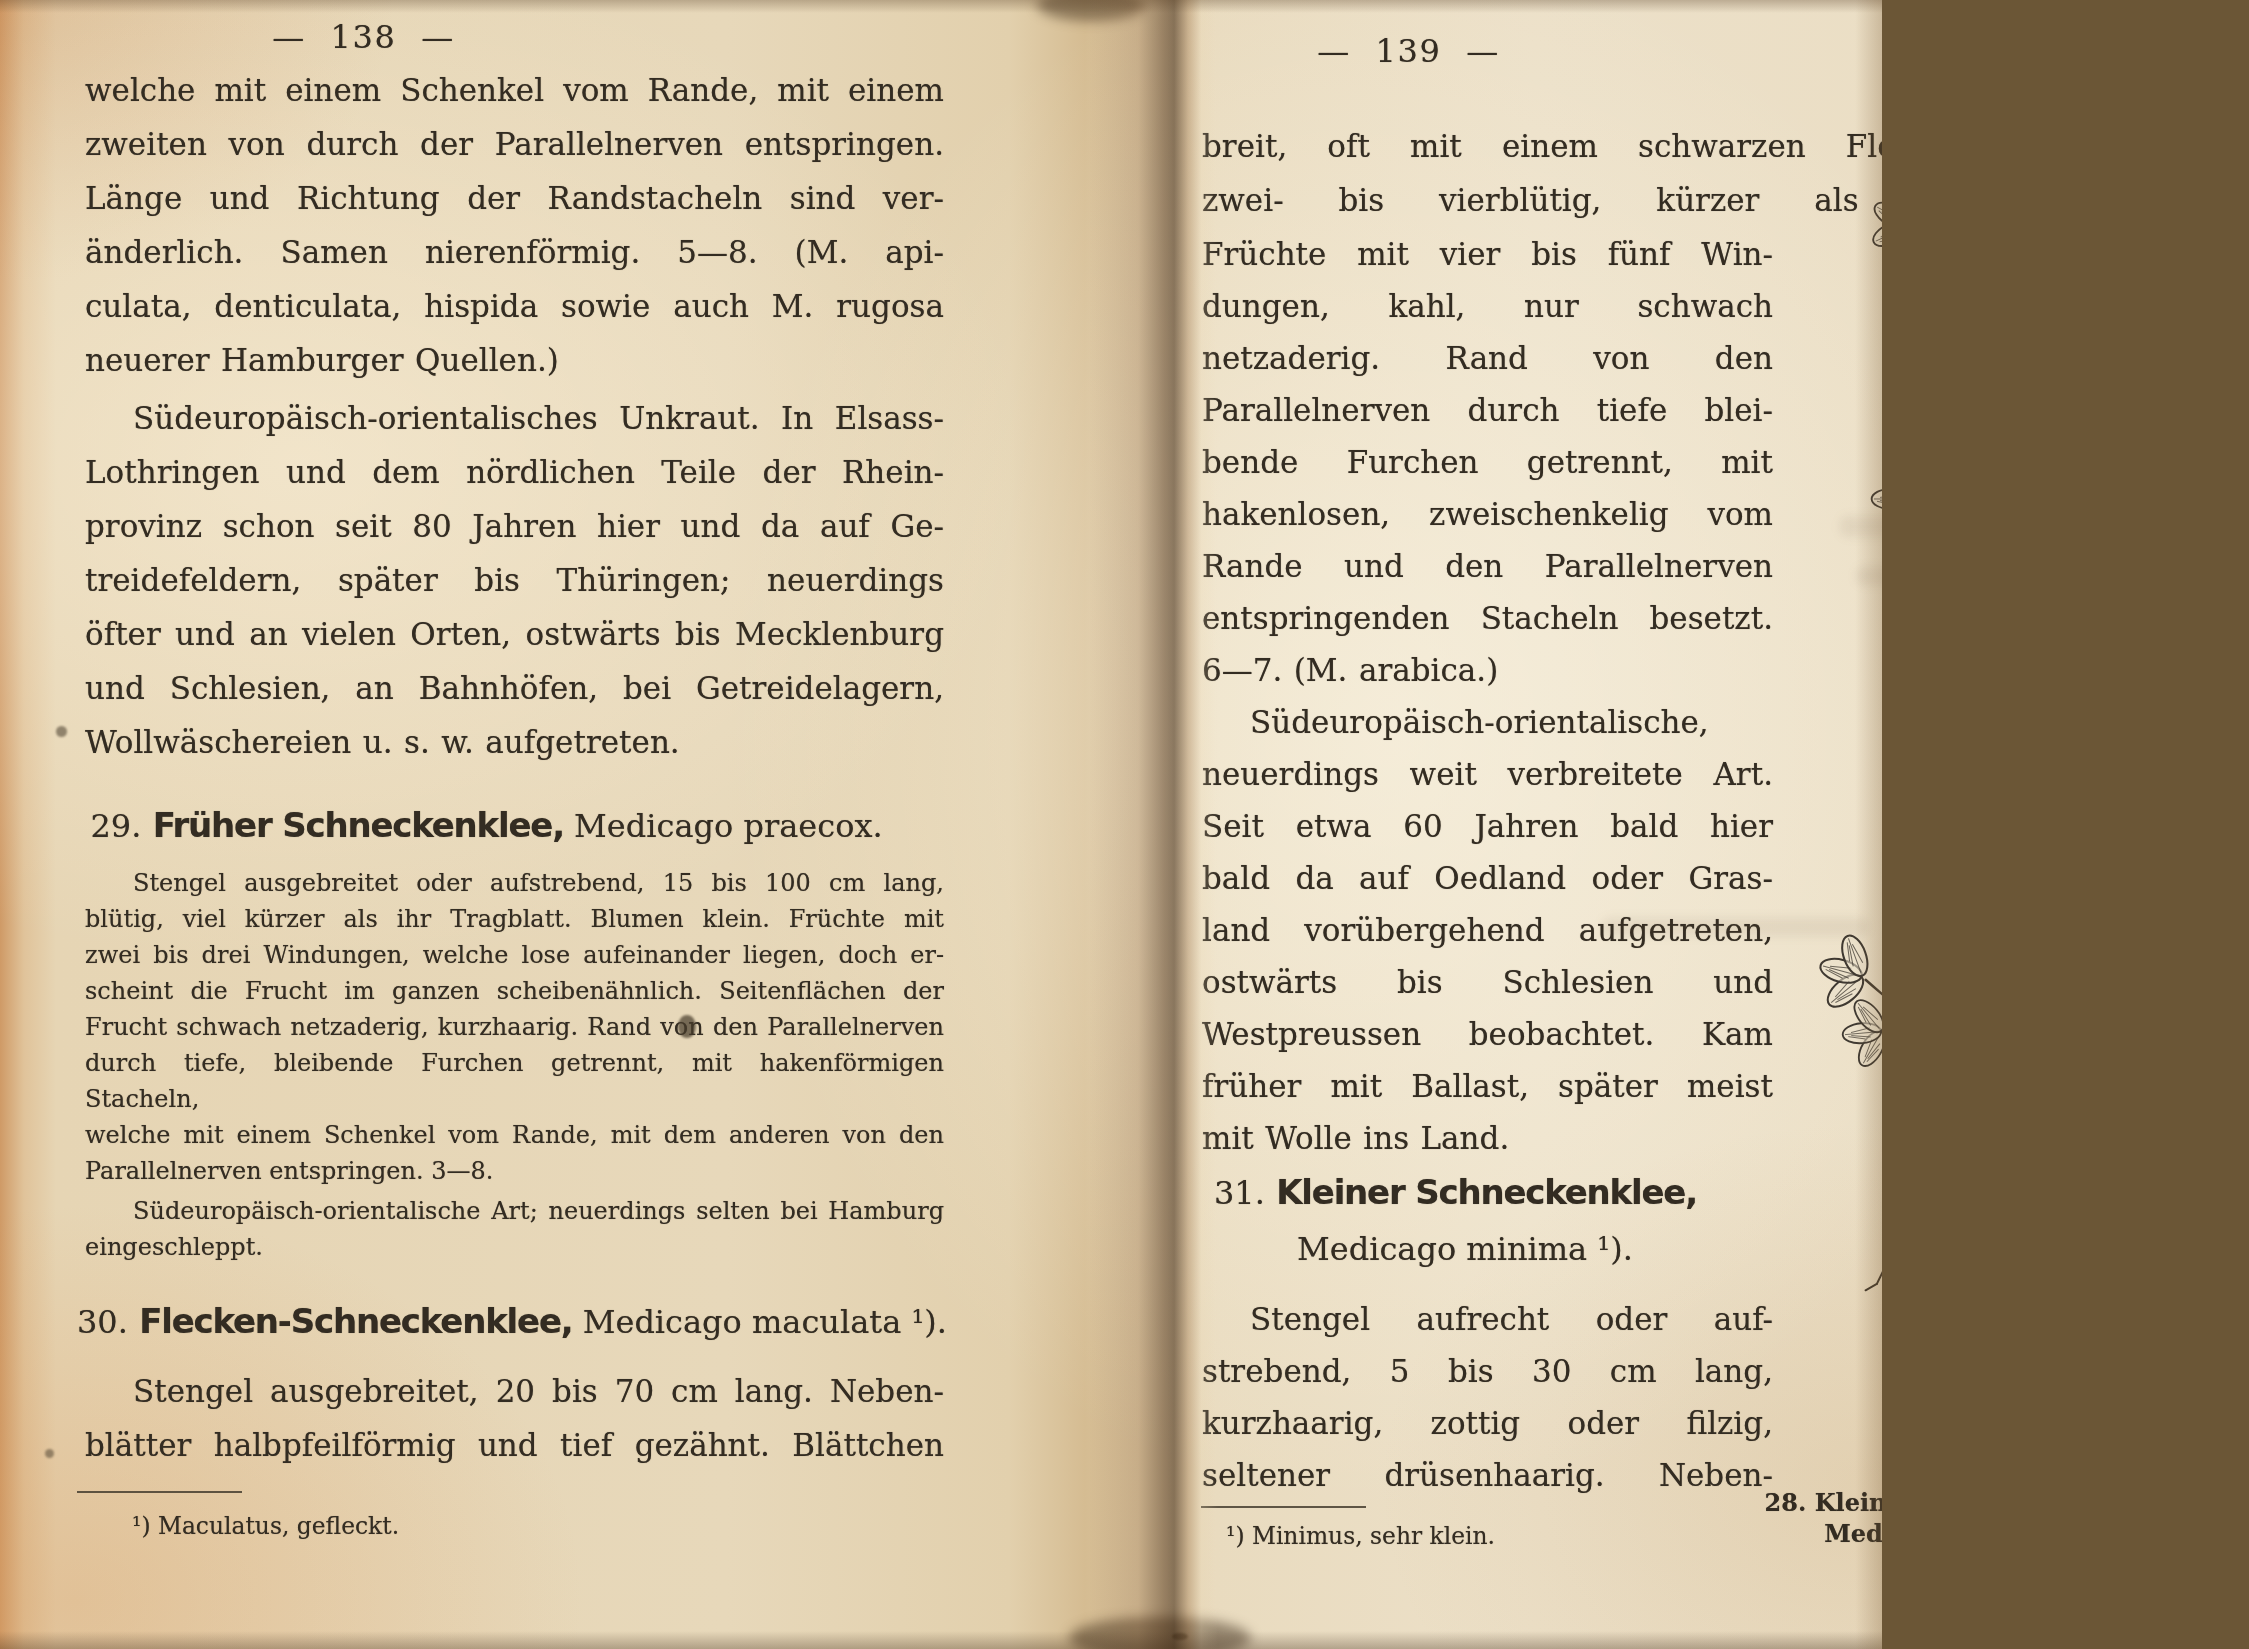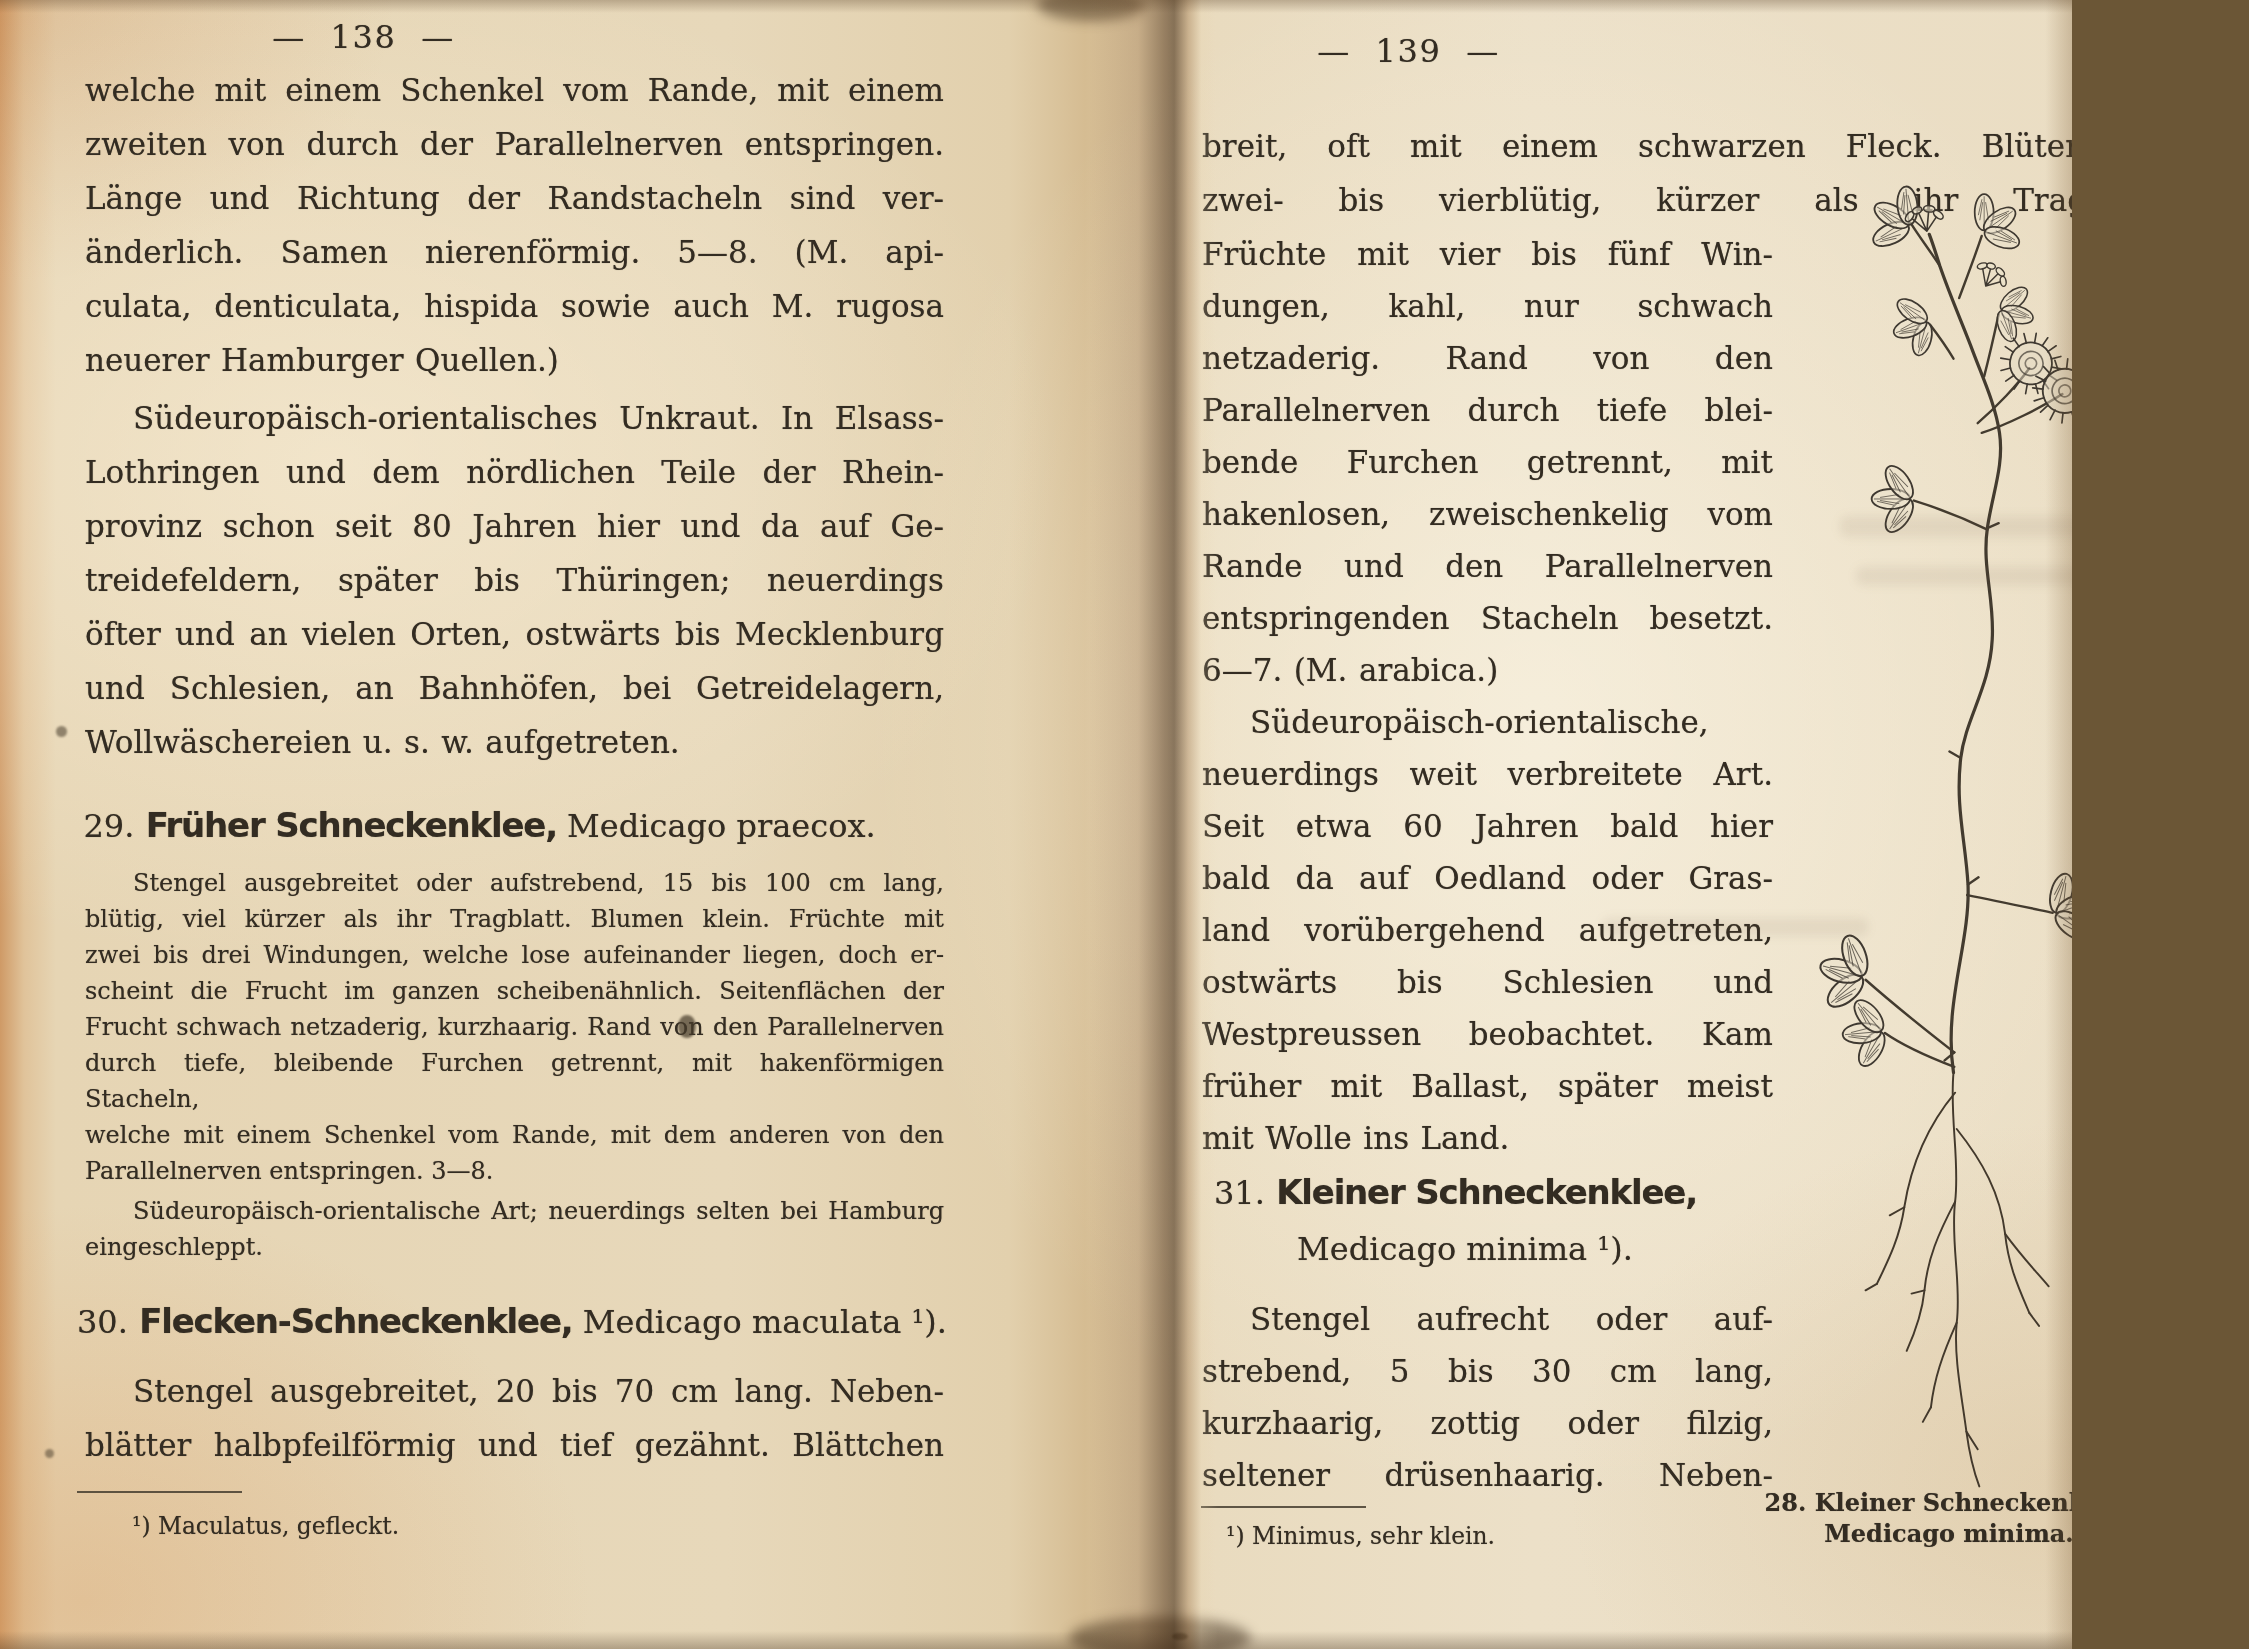--- a/index.html
+++ b/index.html
@@ -1,17 +1,17 @@
 <!DOCTYPE html>
 <html style="font-size:13px"><head>
 <meta charset="utf-8">
 <style>
   html,body { margin:0; padding:0; background:#6b5636; }
   #spread {
-    position:relative; width:2072px; height:1650px; overflow:hidden;
+    position:relative; width:1882px; height:1650px; overflow:hidden;
     background:
       radial-gradient(1049px 726px at 16% 28%, rgba(255,246,226,.45), transparent 70%),
       radial-gradient(888px 1049px at 74% 44%, rgba(255,251,237,.5), transparent 75%),
       radial-gradient(726px 565px at 4% 97%, rgba(215,152,92,.33), transparent 70%),
       radial-gradient(565px 404px at 0% 0%, rgba(200,135,80,.28), transparent 70%),
       radial-gradient(646px 484px at 99% 90%, rgba(190,150,95,.2), transparent 75%),
       linear-gradient(90deg, #cf9a66 0px, #e0c39a 24px, #e6d5b4 56px, #e7d8ba 726px,
         #e2d0ad 1009px, #d5bc92 1085px, #e9dbbf 1215px, #ece0c8 1533px,
         #eaddc3 2139px, #decdaa 2213px, #d2bd96 2250px);
     font-family:"DejaVu Serif", serif; color:#332c22;
@@ -77,21 +77,21 @@
   <div class="txt main" style="left:85px; top:391px; width:859px;">
       <div class="tline tindent">Südeuropäisch-orientalisches Unkraut. In Elsass-</div>
       <div class="tline">Lothringen und dem nördlichen Teile der Rhein-</div>
       <div class="tline">provinz schon seit 80 Jahren hier und da auf Ge-</div>
       <div class="tline">treidefeldern, später bis Thüringen; neuerdings</div>
       <div class="tline">öfter und an vielen Orten, ostwärts bis Mecklenburg</div>
       <div class="tline">und Schlesien, an Bahnhöfen, bei Getreidelagern,</div>
       <div class="tline tlast">Wollwäschereien u. s. w. aufgetreten.</div>
     </div>
 
-  <div class="txt heading" style="left:69px; top:805px; width:859px; text-indent:14.5px;">
+  <div class="txt heading" style="left:76px; top:805px; width:859px; text-indent:14.5px;">
     <span class="hnum">29.</span><span class="hname">Früher Schneckenklee,</span><span class="hrest"> Medicago praecox.</span>
   </div>
 
   <div class="txt small" style="left:85px; top:865px; width:859px;">
       <div class="tline tindent">Stengel ausgebreitet oder aufstrebend, 15 bis 100 cm lang,</div>
       <div class="tline">blütig, viel kürzer als ihr Tragblatt. Blumen klein. Früchte mit</div>
       <div class="tline">zwei bis drei Windungen, welche lose aufeinander liegen, doch er-</div>
       <div class="tline">scheint die Frucht im ganzen scheibenähnlich. Seitenflächen der</div>
       <div class="tline">Frucht schwach netzaderig, kurzhaarig. Rand von den Parallelnerven</div>
       <div class="tline">durch tiefe, bleibende Furchen getrennt, mit hakenförmigen Stacheln,</div>

